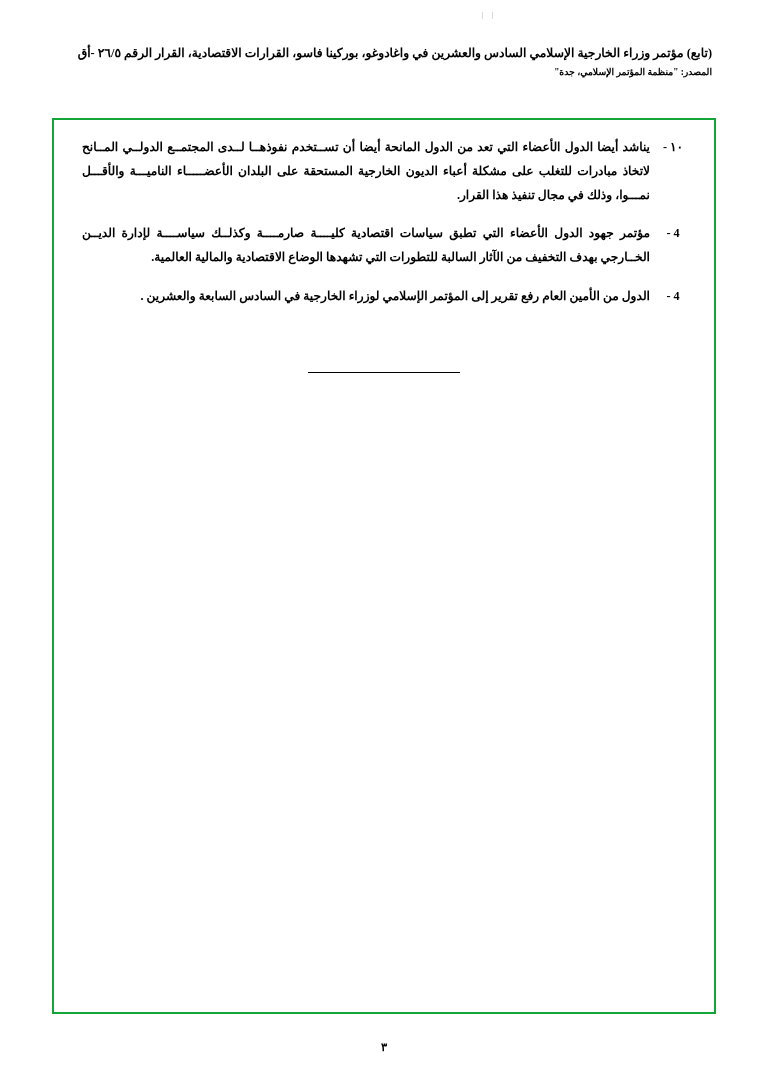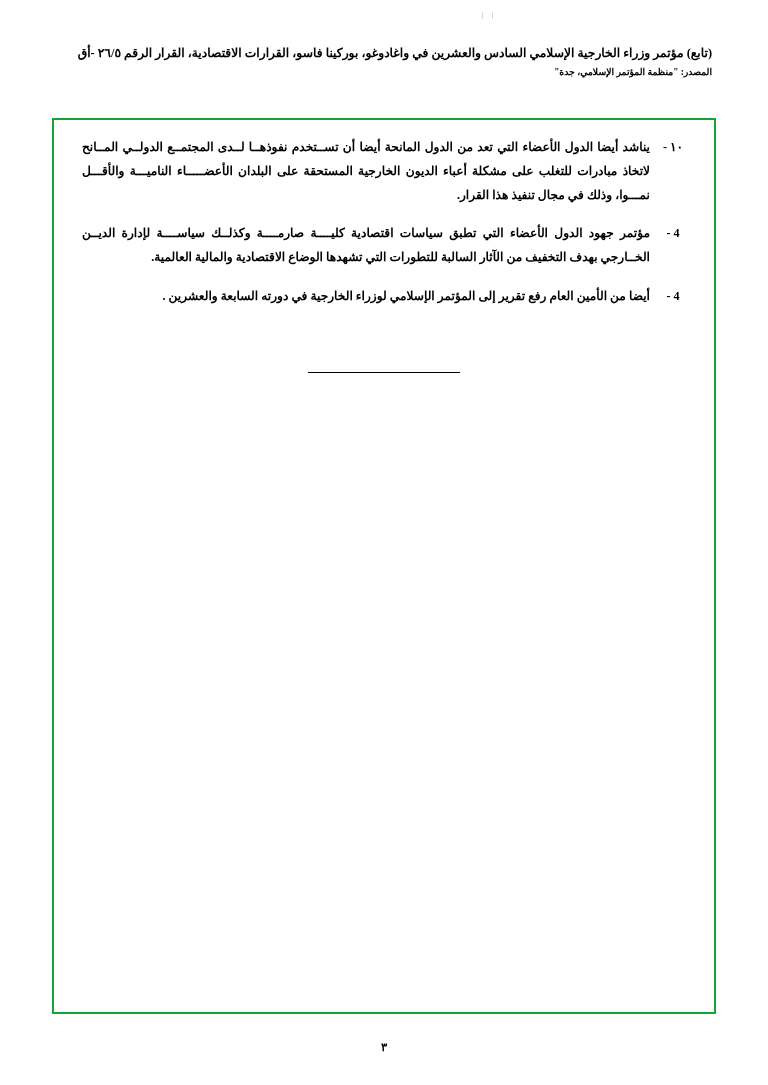--- a/index.html
+++ b/index.html
@@ -157,21 +157,21 @@
         <div class="clause-text"><span class="lead">يناشد أيضا</span><span> الدول الأعضاء التي تعد من الدول المانحة أيضا أن تســتخدم نفوذهــا لــدى المجتمــع الدولــي المــانح لاتخاذ مبادرات للتغلب على مشكلة أعباء الديون الخارجية المستحقة على البلدان الأعضـــــاء الناميـــة والأقـــل نمـــوا، وذلك في مجال تنفيذ هذا القرار.</span></div>
       </div>
 
       <div class="clause clause-11">
         <div class="clause-num">4 -</div>
         <div class="clause-text"><span class="lead">مؤتمر</span><span> جهود الدول الأعضاء التي تطبق سياسات اقتصادية كليــــة صارمــــة وكذلــك سياســــة لإدارة الديــن الخــارجي بهدف التخفيف من الآثار السالبة للتطورات التي تشهدها الوضاع الاقتصادية والمالية العالمية.</span></div>
       </div>
 
       <div class="clause clause-12">
         <div class="clause-num">4 -</div>
-        <div class="clause-text"><span class="lead">أيضا</span><span> من الأمين العام رفع تقرير إلى المؤتمر الإسلامي لوزراء الخارجية في دورته السابعة والعشرين .</span></div>
+        <div class="clause-text"><span class="lead">الدول</span><span> من الأمين العام رفع تقرير إلى المؤتمر الإسلامي لوزراء الخارجية في السادس السابعة والعشرين .</span></div>
       </div>
 
     </div>
 
     <div class="rule">
       <div class="rule-inner"></div>
     </div>
   </div>
 
   <div class="page-number">٣</div>

